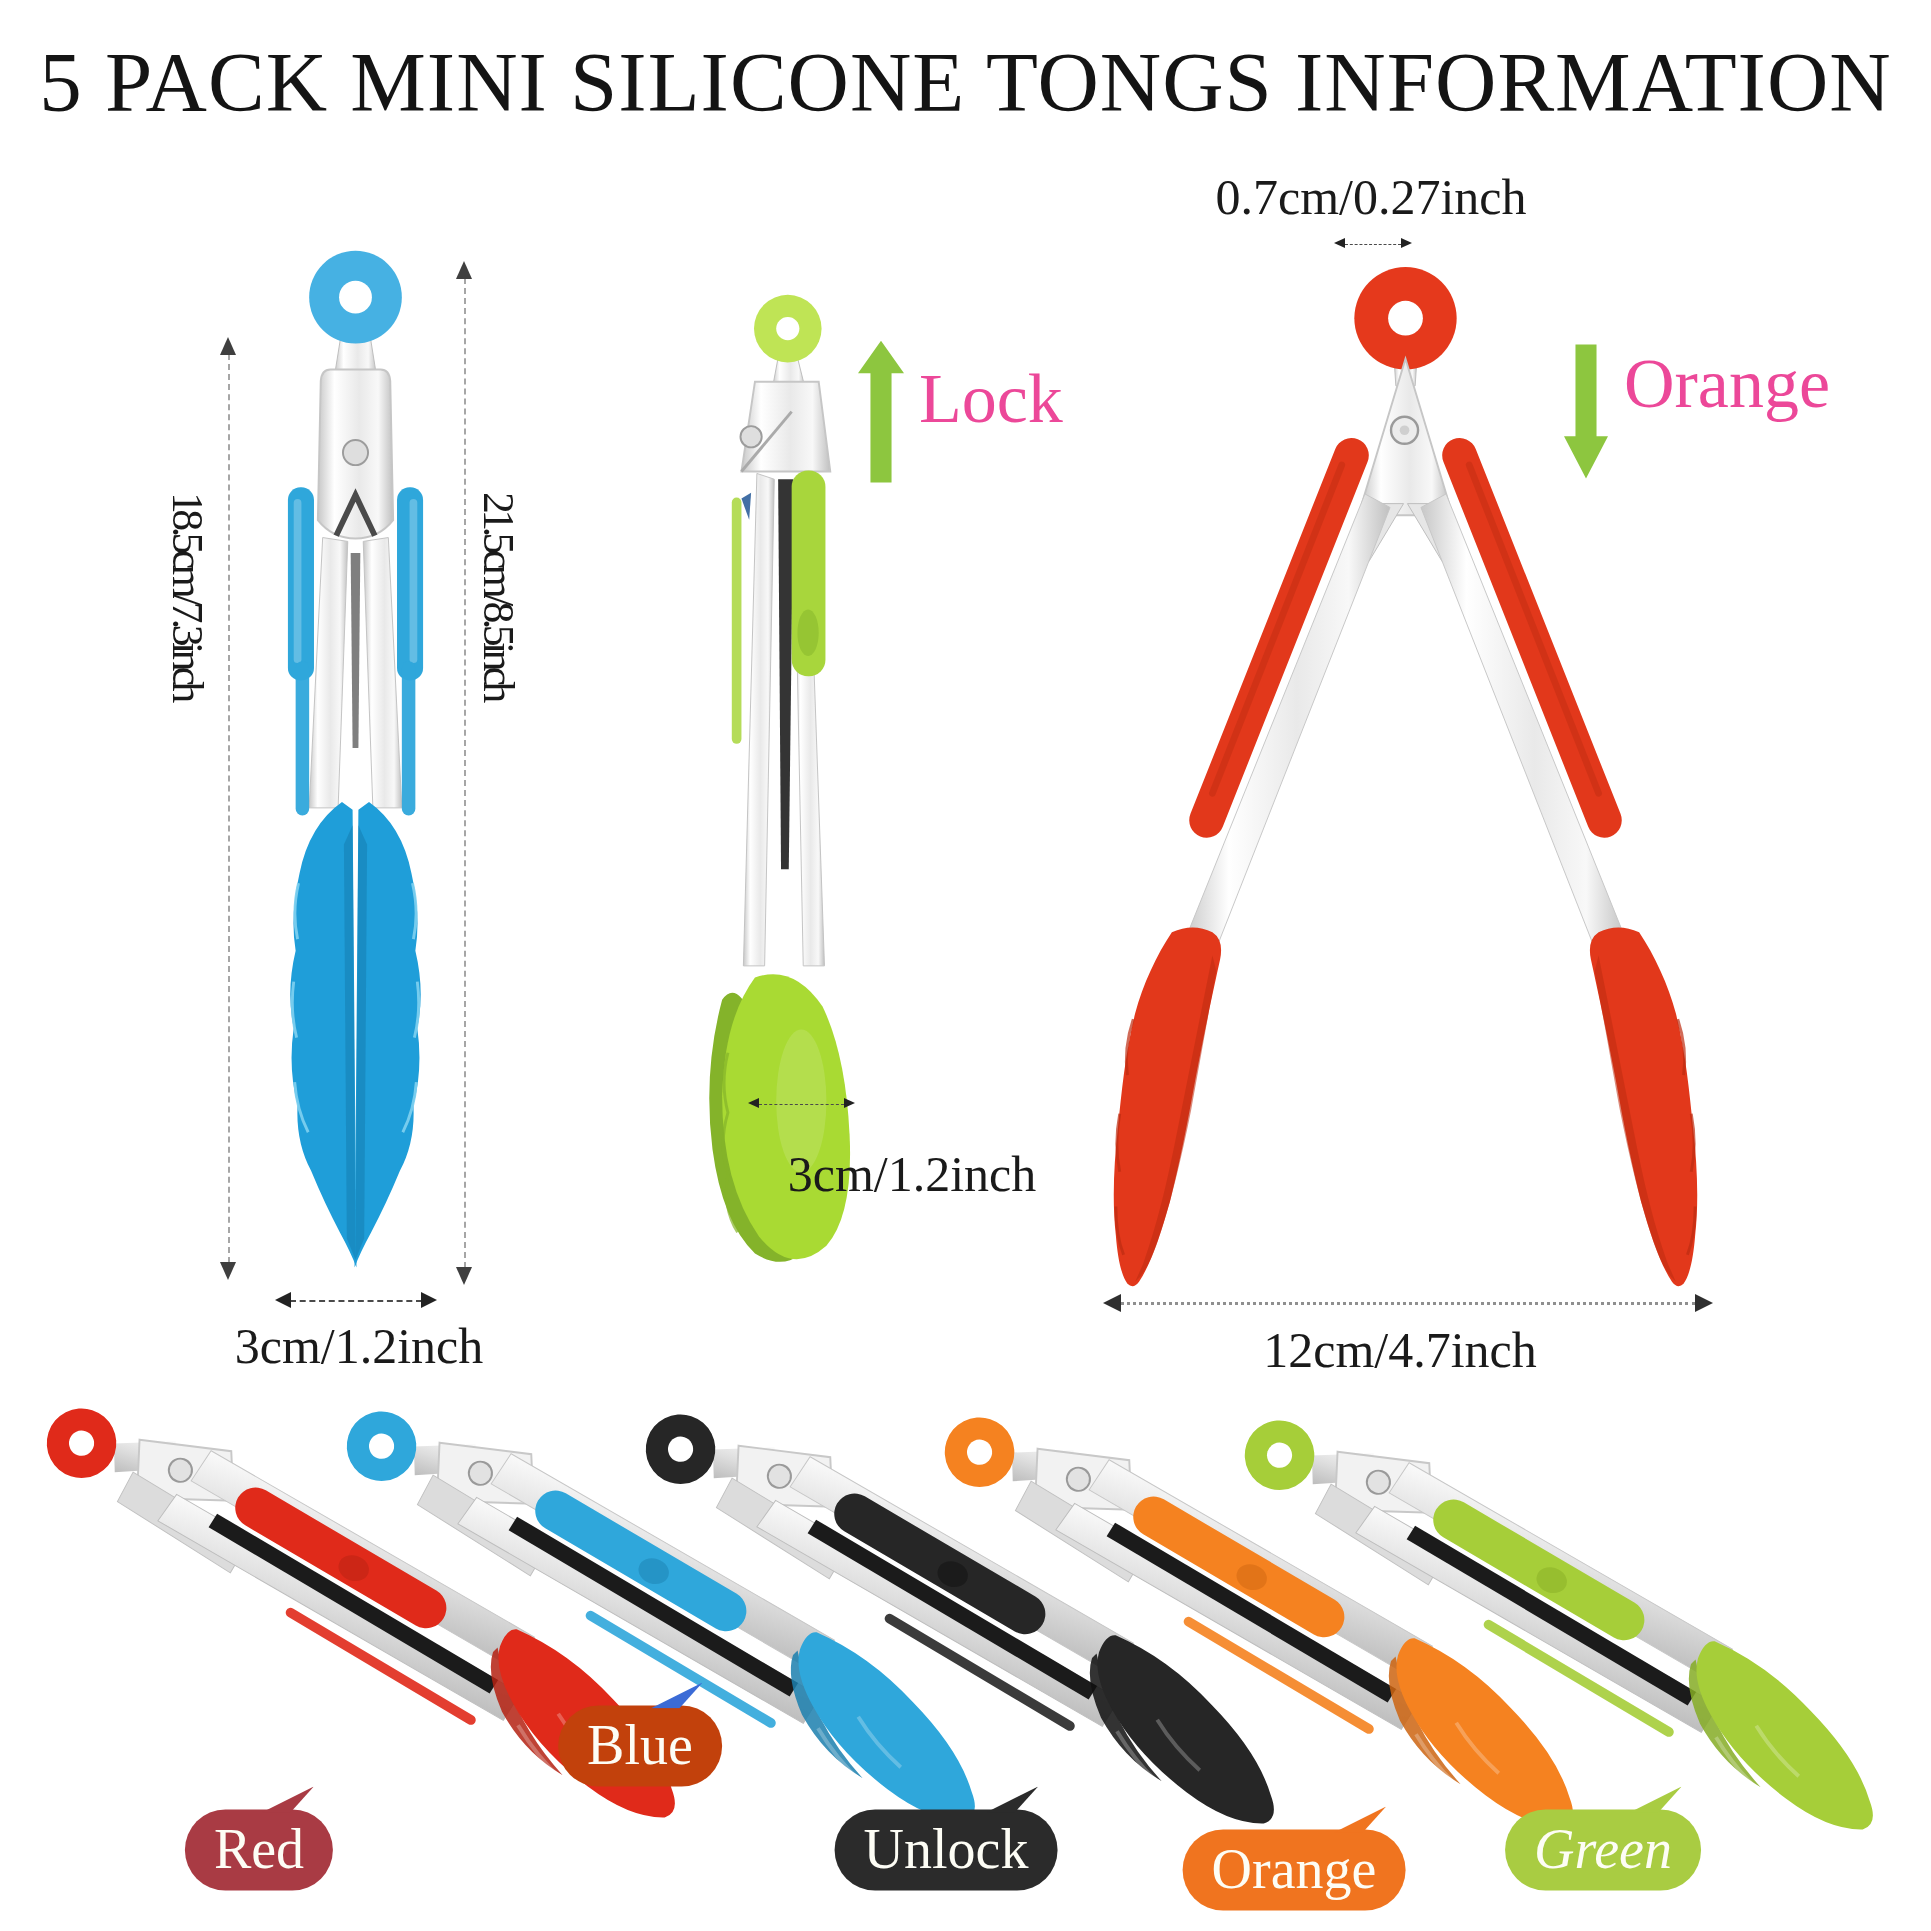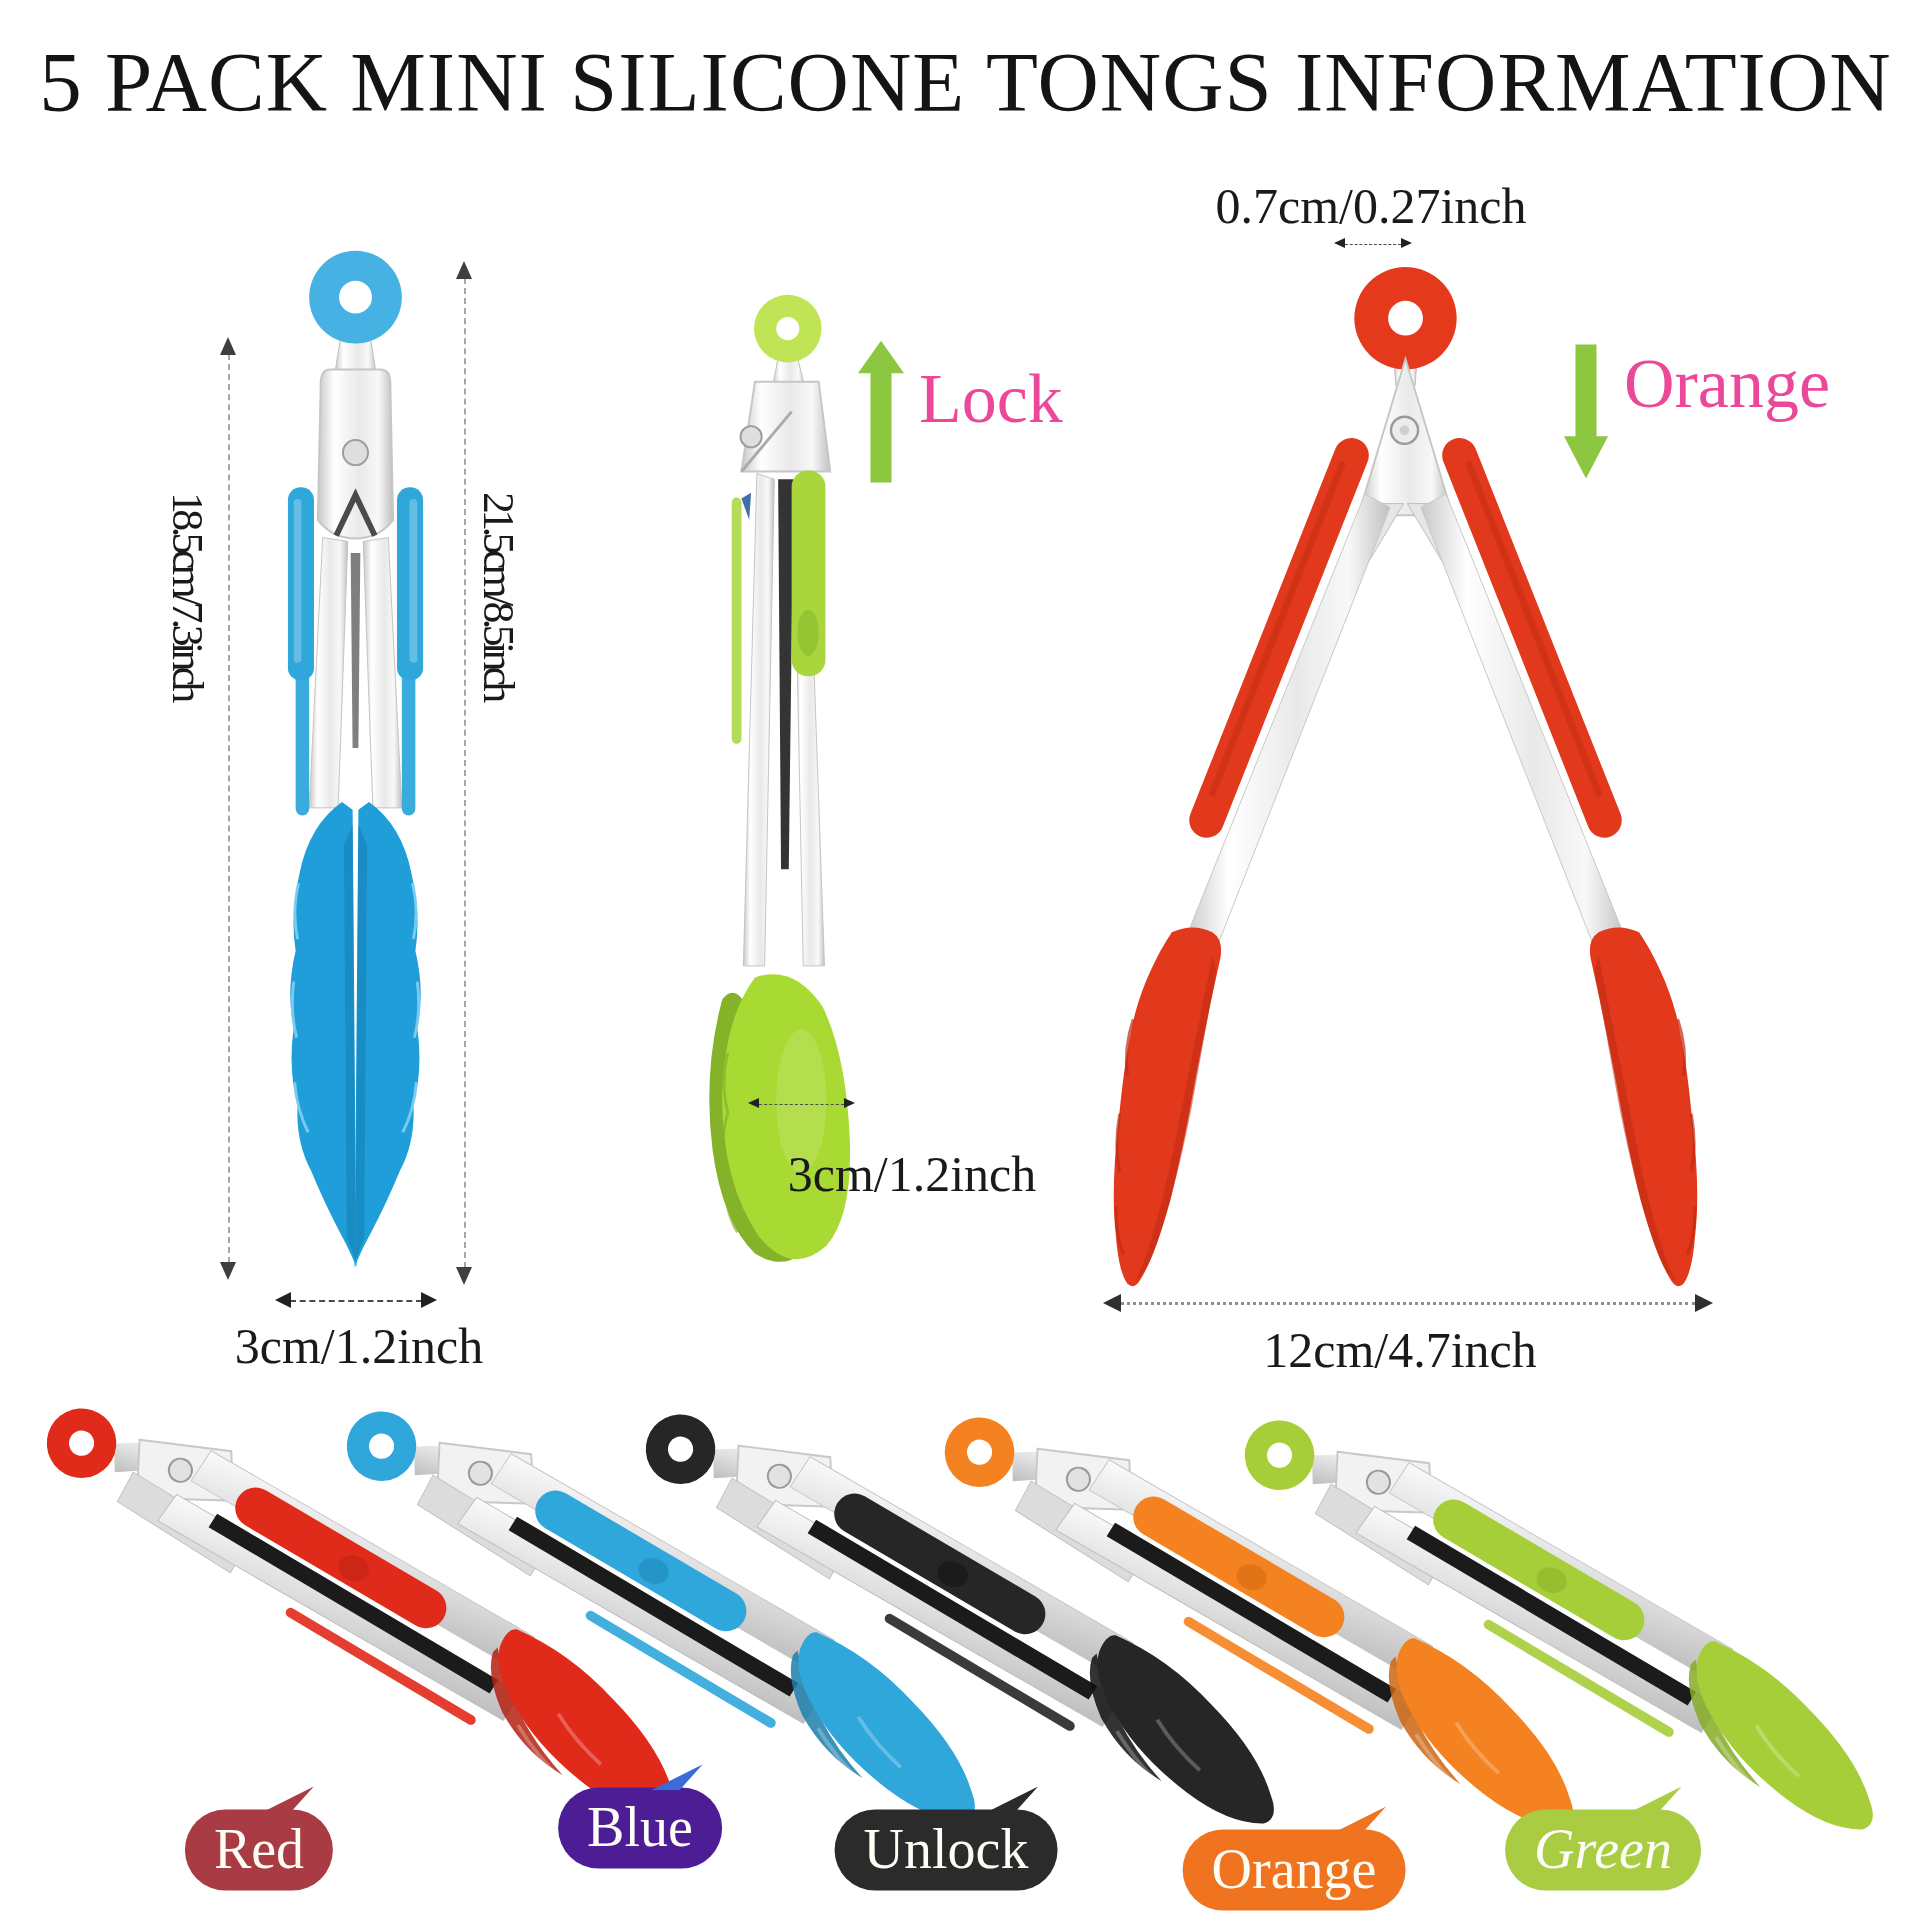--- a/index.html
+++ b/index.html
@@ -163,21 +163,21 @@
              C572,955 564,915 556,870 C548,828 538,780 530,744 Q526,724 538,716 Q558,706 580,716 Z" fill="var(--red)"></path>
     <path d="M538,740 C550,800 562,860 574,920 C582,960 592,1010 610,1060 L618,1078 Q606,1068 596,1040
              C582,1000 570,950 560,900 C552,856 542,800 534,756 Z" fill="var(--red-dark)" opacity="0.55"></path>
     <path d="M620,806 q10,30 6,58 m8,40 q6,32 0,60 m4,36 q0,30 -8,50" stroke="var(--red-dark)" stroke-width="3" fill="none" opacity="0.7"></path>
   </svg>
 
   <svg class="abs" style="left:1564px;top:344px" width="44" height="135" viewBox="0 0 46 140">
     <polygon points="12,0 34,0 34,96 46,96 23,140 0,96 12,96" fill="var(--arrow-green)"></polygon>
   </svg>
   <div class="biglabel" style="left:1624px;top:344px">Orange</div>
-  <div class="mlabel" style="left:1371px;top:177px">0.7cm/0.27inch</div>
+  <div class="mlabel" style="left:1371px;top:168px">0.7cm/0.27inch</div>
   <div class="hline sm" style="left:1345px;top:244px;width:56px">
     <i class="ah-l"></i>
       <i class="ah-r"></i>
     </div>
   <div class="dotline" style="left:1120px;top:1302px;width:576px">
     <i class="ah-l"></i>
       <i class="ah-r"></i>
     </div>
   <div class="mlabel" style="left:1400px;top:1321px">12cm/4.7inch</div>
 
@@ -210,21 +210,21 @@
       <polygon points="170,18 548,98 540,136 160,54" fill="url(#mv)" stroke="#c6c6c6"></polygon>
       <polygon points="150,72 552,158 544,190 140,104" fill="url(#mv)" stroke="#bdbdbd"></polygon>
       <polygon points="196,78 526,152 522,168 192,94" fill="#1b1b1b"></polygon>
       <line x1="232" y1="60" x2="432" y2="104" class="tcs" stroke-width="42" stroke-linecap="round"></line>
       <ellipse cx="348" cy="88" rx="16" ry="13" class="tcd" opacity="0.45"></ellipse>
       <line x1="300" y1="152" x2="512" y2="200" class="tcs" stroke-width="10" opacity="0.9" stroke-linecap="round"></line>
       <path d="M515,120 Q550,185 620,225 Q575,215 540,182 Q512,150 512,126 Z" class="tcd" opacity="0.85"></path>
       <path d="M528,96 Q588,102 645,134 Q706,166 732,204 Q748,224 734,234 Q700,246 648,228 Q586,206 548,170 Q518,142 517,118 Q518,98 528,96 Z" class="tc"></path>
       <path d="M560,190 q30,26 62,40 m-26,-64 q26,22 58,36" stroke="#ffffff" opacity="0.25" stroke-width="4" fill="none"></path>
     </svg>
-      <div class="bubble" style="left: 640px; top: 1828px; background: #4c1d95; text-align: center;"><i class="tail" style="background: rgb(59, 107, 214);"></i><span>Blue</span></div>
+      <div class="bubble" style="left: 640px; top: 1746px; background: #c2410c; text-align: center;"><i class="tail" style="background: rgb(59, 107, 214);"></i><span>Blue</span></div>
       <svg class="side-tong" width="734" height="232" viewBox="0 0 760 240" style="left: 642px; top: 1399px; --c: #262626; --cd: #0f0f0f;">
       <polygon points="72,42 132,20 142,46 82,70" fill="url(#mv)"></polygon>
       <circle cx="40" cy="52" r="36" class="tc"></circle>
       <circle cx="40" cy="52" r="13" fill="#ffffff"></circle>
       <polygon points="96,30 190,12 208,60 112,88" fill="#f2f2f2" stroke="#c8c8c8" stroke-width="2"></polygon>
       <circle cx="146" cy="47" r="12" fill="#e2e2e2" stroke="#9a9a9a" stroke-width="2"></circle>
       <polygon points="100,64 236,96 228,132 94,98" fill="#dcdcdc" stroke="#c0c0c0"></polygon>
       <polygon points="170,18 548,98 540,136 160,54" fill="url(#mv)" stroke="#c6c6c6"></polygon>
       <polygon points="150,72 552,158 544,190 140,104" fill="url(#mv)" stroke="#bdbdbd"></polygon>
       <polygon points="196,78 526,152 522,168 192,94" fill="#1b1b1b"></polygon>

